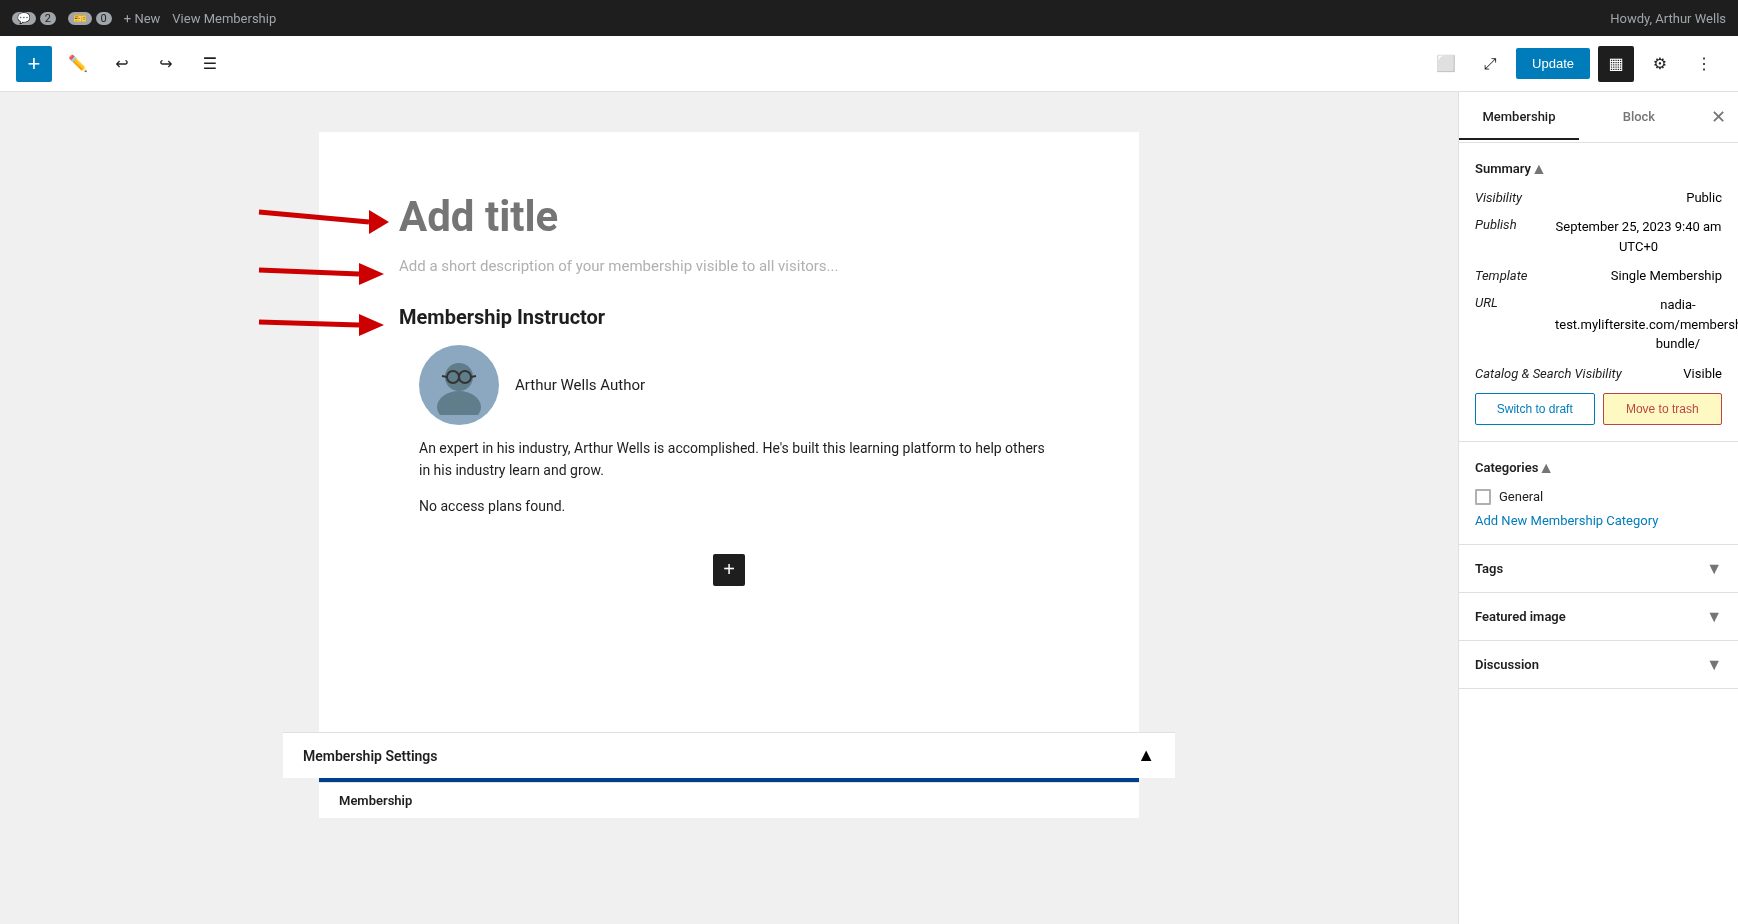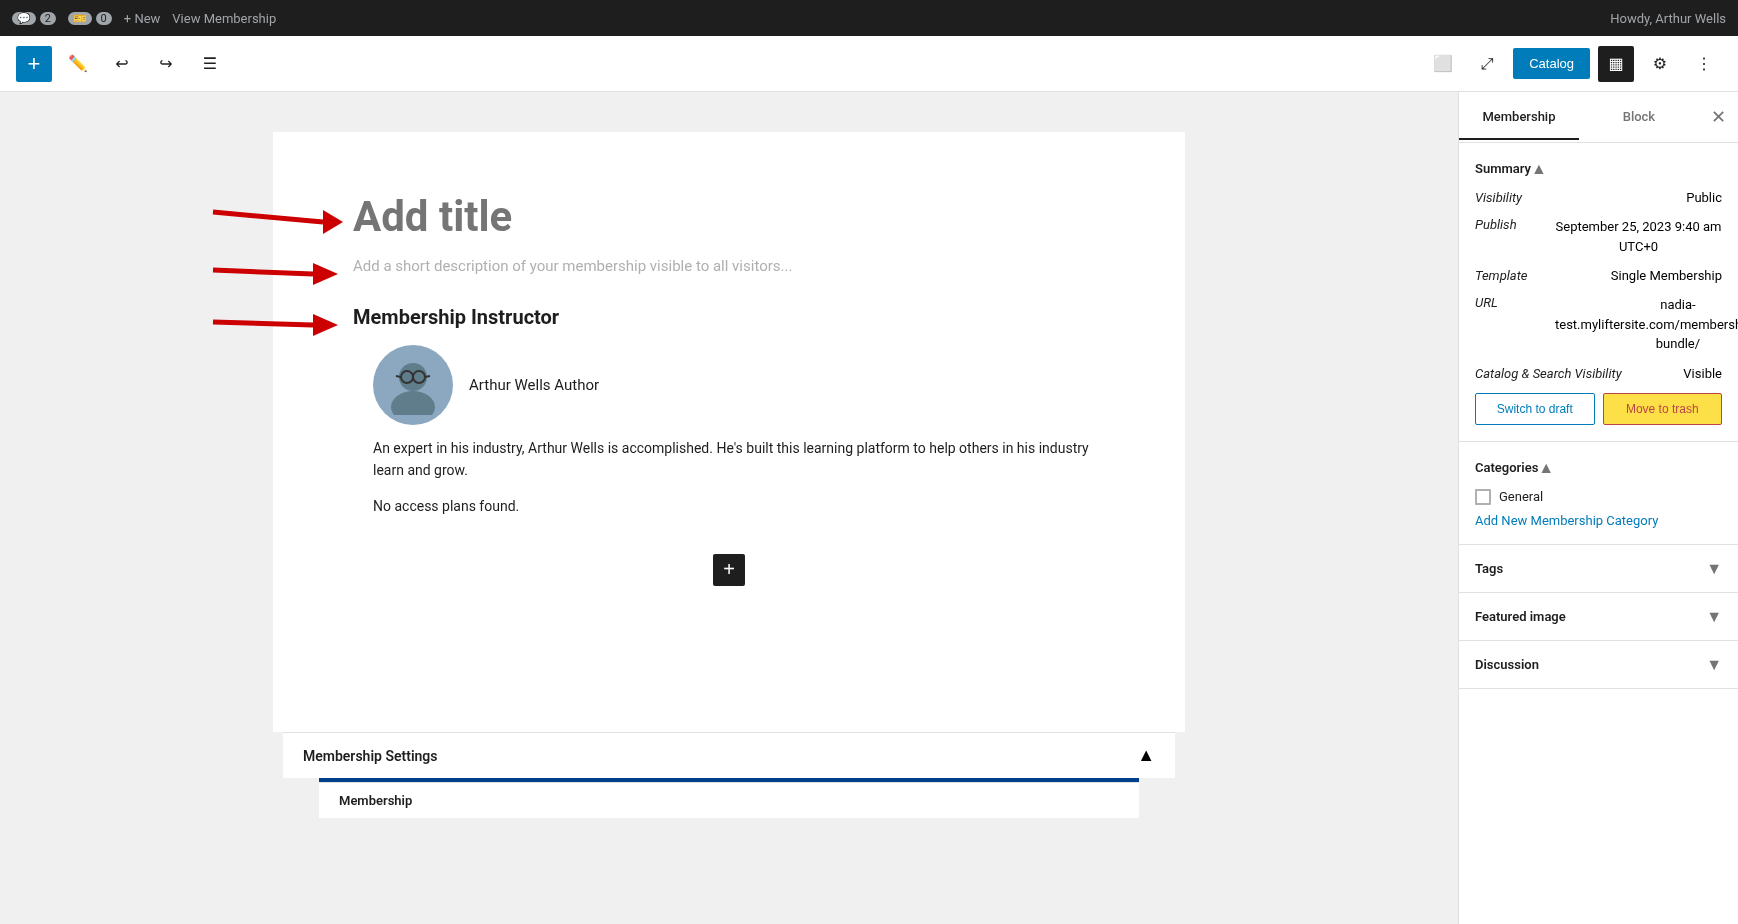--- a/index.html
+++ b/index.html
@@ -100,21 +100,21 @@
       overflow-y: auto;
       background: #f0f0f1;
       display: flex;
       flex-direction: column;
       align-items: center;
       padding: 40px 0;
       position: relative;
     }
     .editor-canvas {
       background: #fff;
-      width: 912px;
+      width: 820px;
       min-height: 600px;
       padding: 60px 80px;
       position: relative;
     }
 
     .add-block-btn {
       background: #1e1e1e;
       color: #fff;
       border: none;
       width: 32px;
@@ -211,21 +211,21 @@
       background: #fff;
       padding: 8px 4px;
       border-radius: 2px;
       cursor: pointer;
       font-size: 12px;
     }
     .btn-move-trash {
       flex: 1;
       border: 1px solid #b44;
       color: #b44;
-      background: #fde047;
+      background: #fef9c3;
       padding: 8px 4px;
       border-radius: 2px;
       cursor: pointer;
       font-size: 12px;
     }
 
     .category-row {
       display: flex;
       align-items: center;
       gap: 8px;
@@ -293,21 +293,21 @@
   <div class="toolbar-left">
     <button class="btn-add">+</button>
     <button class="toolbar-icon-btn">✏️</button>
     <button class="toolbar-icon-btn">↩</button>
     <button class="toolbar-icon-btn">↪</button>
     <button class="toolbar-icon-btn">☰</button>
   </div>
   <div class="toolbar-right">
     <button class="toolbar-icon-btn">⬜</button>
     <button class="toolbar-icon-btn">⤢</button>
-    <button class="btn-update">Catalog</button>
+    <button class="btn-update">Update</button>
     <button class="toolbar-view-btn">▦</button>
     <button class="toolbar-icon-btn">⚙</button>
     <button class="toolbar-icon-btn">⋮</button>
   </div>
 </div>
 
 <div class="main-layout">
 
   <div class="editor-area">
     <div class="editor-canvas">

